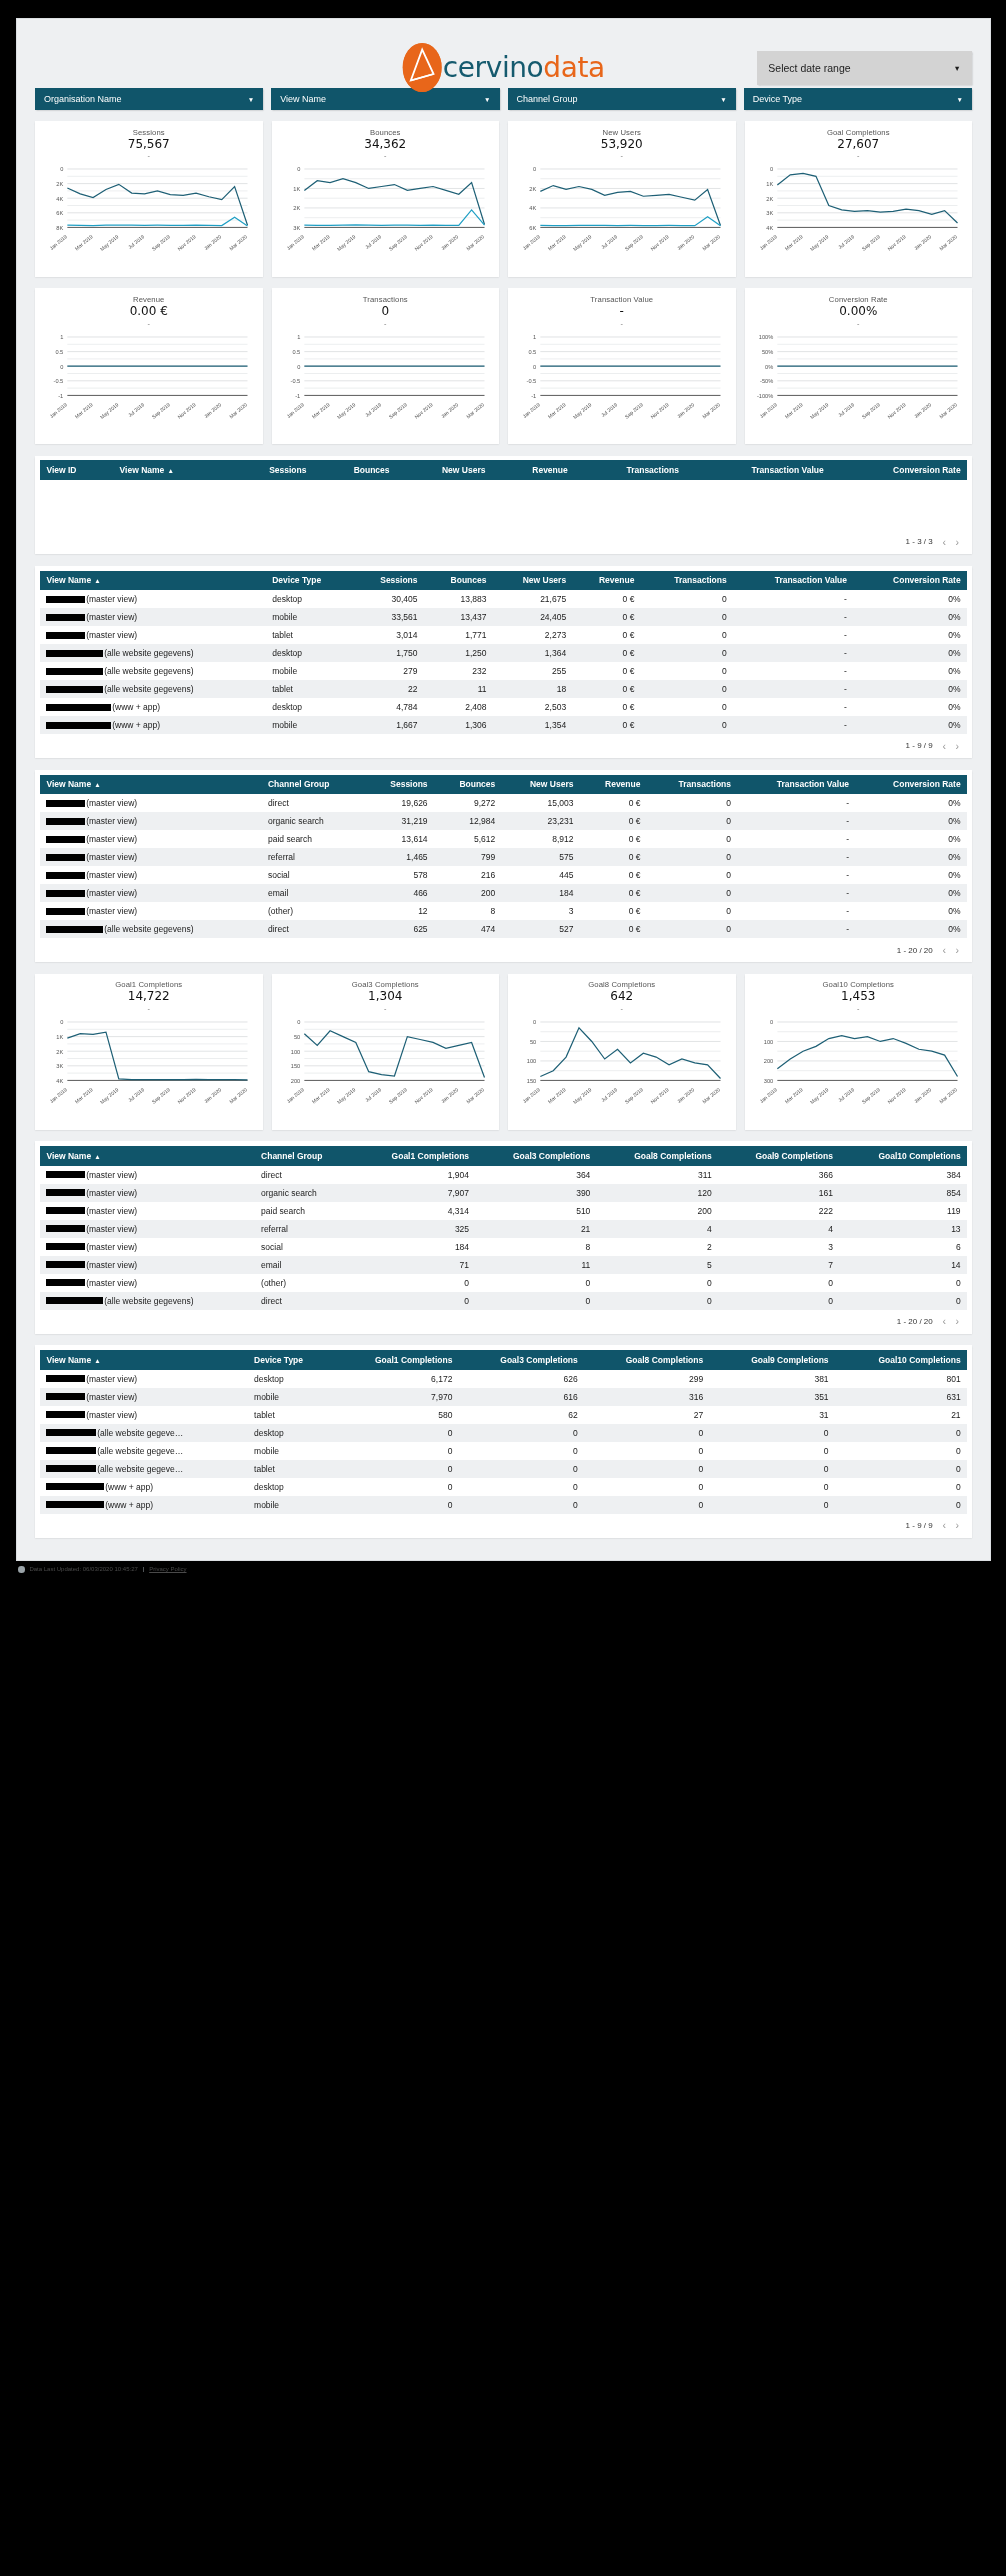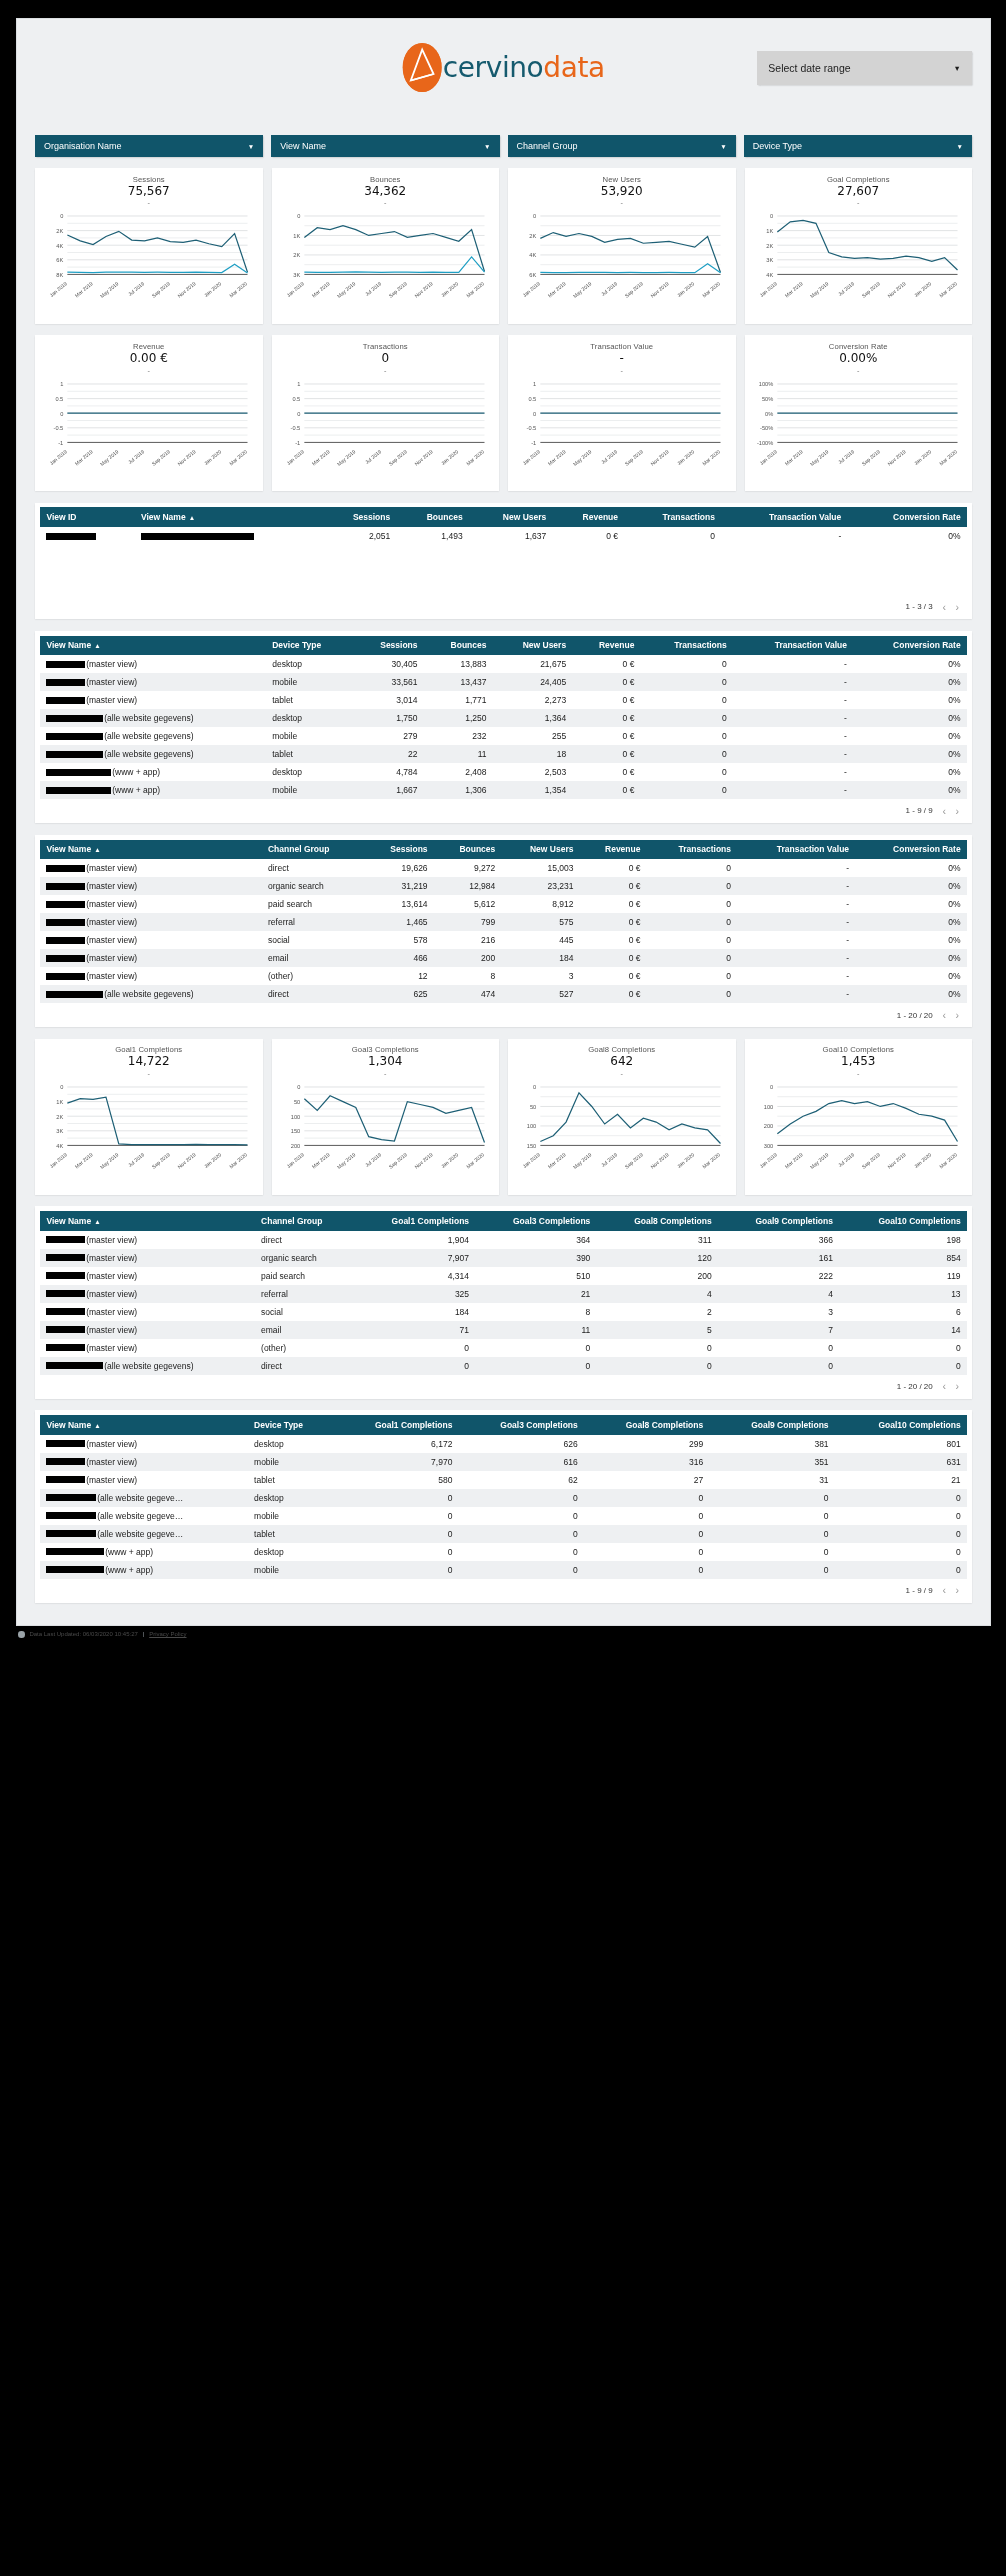--- a/index.html
+++ b/index.html
@@ -16,21 +16,21 @@
     width: 975px;
     margin: 0 16px;
     background: #eef0f2;
     border: 0.8px solid #dcdfe2;
     padding: 0 0 11.3px 0;
     box-shadow: 0 0.8px 2.4px rgba(0,0,0,0.25);
   }
 
   
   .header {
-    height: 116px;
+    height: 69px;
     position: relative;
   }
   .logo-wrap {
     position: absolute;
     left: 50%;
     transform: translateX(-50%);
     top: 24px;
     display: flex;
     align-items: center;
     gap: 1.6px;
@@ -493,31 +493,20 @@
         <th>Sessions</th>
         <th>Bounces</th>
         <th>New Users</th>
         <th>Revenue</th>
         <th>Transactions</th>
         <th>Transaction Value</th>
         <th>Conversion Rate</th>
       </tr>
         </thead>
       <tbody id="tbody-views">
-          <tr>
-            <td class="left"><span class="redact" style="width:50px"></span></td>
-            <td class="left"><span class="redact" style="width:113px"></span></td>
-            <td class="">2,051</td>
-            <td class="">1,493</td>
-            <td class="">1,637</td>
-            <td class="">0 €</td>
-            <td class="">0</td>
-            <td class="">-</td>
-            <td class="">0%</td>
-          </tr>
         </tbody>
     </table>
     <div class="table-spacer"></div>
     <div class="pager">
       <span>1 - 3 / 3</span>
       <span class="arrow">‹</span>
       <span class="arrow">›</span>
     </div>
   </div>
 
@@ -879,21 +868,21 @@
       </tr>
         </thead>
       <tbody id="tbody-goal-channel">
           <tr>
             <td class="left"><span class="redact" style="width:39px"></span>(master view)</td>
             <td class="left">direct</td>
             <td class="">1,904</td>
             <td class="">364</td>
             <td class="">311</td>
             <td class="">366</td>
-            <td class="">198</td>
+            <td class="">384</td>
           </tr>
           <tr>
             <td class="left"><span class="redact" style="width:39px"></span>(master view)</td>
             <td class="left">organic search</td>
             <td class="">7,907</td>
             <td class="">390</td>
             <td class="">120</td>
             <td class="">161</td>
             <td class="">854</td>
           </tr>

